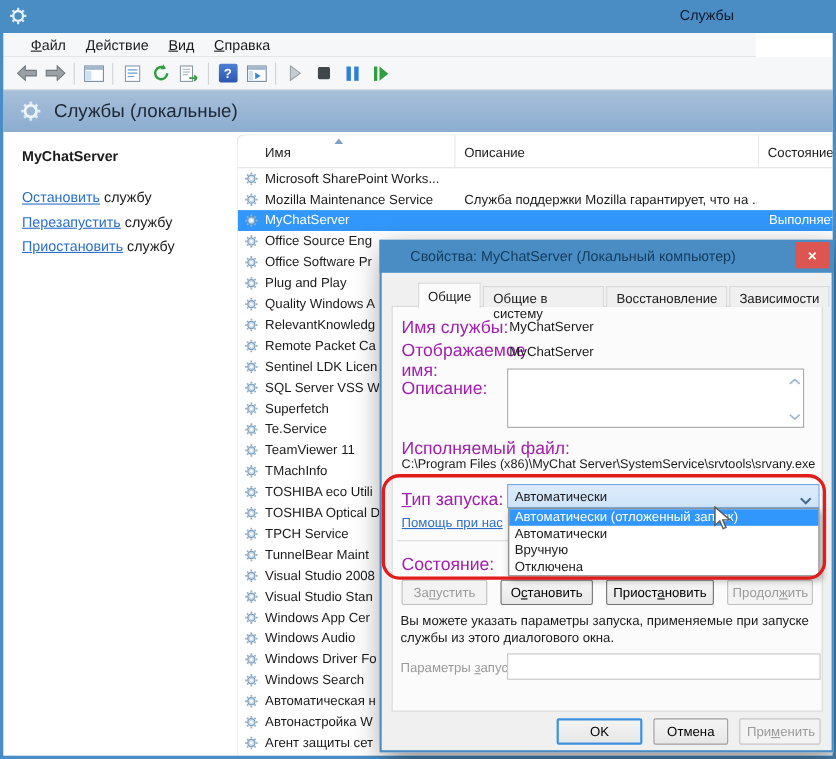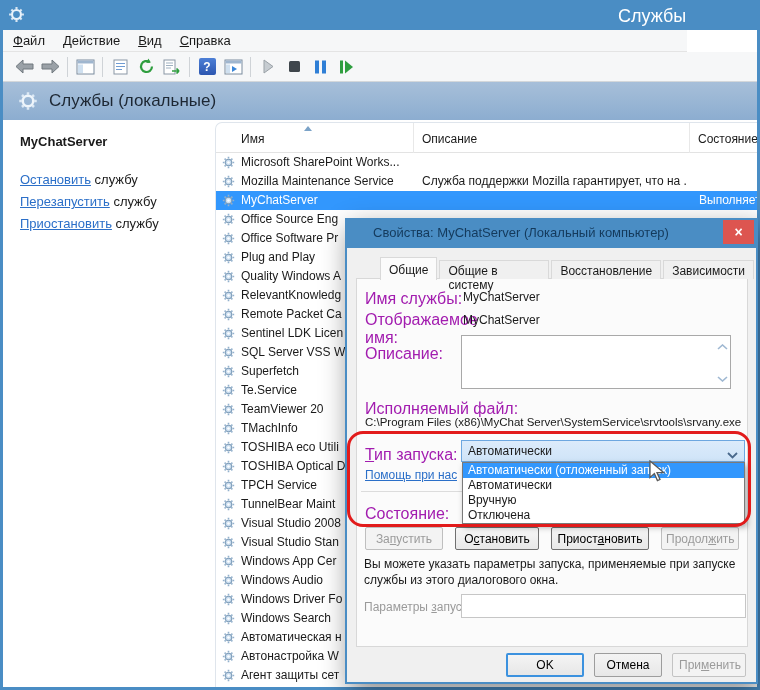--- a/index.html
+++ b/index.html
@@ -8,22 +8,22 @@
     position:relative;width:760px;height:690px;margin:0 auto;
     font-family:"Liberation Sans",sans-serif;font-size:12px;color:#1a1a1a;
     background:#fff;overflow:hidden;
   }
   
   .titlebar{position:absolute;left:0;top:0;width:760px;height:30px;background:#4a8dc4;}
   .frame-left{position:absolute;left:0;top:30px;width:3px;bottom:0;background:#4a8dc4;z-index:3;}
   .frame-right{position:absolute;right:0;top:30px;width:3px;bottom:0;background:#4a8dc4;z-index:3;}
   .frame-bottom{position:absolute;left:0;bottom:0;width:760px;height:3px;background:#4a8dc4;z-index:3;}
   .app-icon{position:absolute;left:8px;top:6px;}
-  .win-title{position:absolute;left:618px;top:6px;font-size:18px;color:#ffffff;}
-  .menubar{position:absolute;left:3px;top:30px;width:684px;height:22px;background:#f6f7f8;border-bottom:1px solid #e4e4e4;display:flex;align-items:center;padding-left:1px;}
+  .win-title{position:absolute;left:618px;top:6px;font-size:13px;color:#0f172a;}
+  .menubar{position:absolute;left:3px;top:30px;width:684px;height:22px;background:#f6f7f8;border-bottom:1px solid #e4e4e4;display:flex;align-items:center;padding-left:16px;}
   .menu-item{padding:2px 9px;color:#1a1a1a;font-size:13px;}
   .toolbar{position:absolute;left:3px;top:52px;width:754px;height:30px;background:#f6f7f8;border-bottom:1px solid #d4d7da;display:flex;align-items:center;padding-left:8px;}
   .tbtn{width:26px;height:24px;display:flex;align-items:center;justify-content:center;}
   .tbsep{width:1px;height:20px;background:#cfd3d7;margin:0 4px;}
   .tb-help{width:17px;height:17px;background:linear-gradient(#4d7fd6,#2c56b0);color:#fff;font-weight:bold;font-size:12px;display:flex;align-items:center;justify-content:center;border-radius:2px;}
   .banner{position:absolute;left:3px;top:82px;width:754px;height:38px;background:linear-gradient(#a7bfd9,#8cadd0);}
   .banner-icon{position:absolute;left:15px;top:9px;}
   .banner-title{position:absolute;left:46px;top:9px;font-size:17px;color:#1d2733;}
   
   .content{position:absolute;left:3px;top:120px;width:754px;bottom:3px;background:#fff;}
@@ -362,21 +362,21 @@
             <span class="cdesc"></span>
             <span class="cstatus"></span>
           </div>
 
           <div class="row">
             <span class="gear"><svg width="13" height="13" viewBox="0 0 16 16">
                 <path d="M8 1v2M8 13v2M1 8h2M13 8h2M3.2 3.2l1.4 1.4M11.4 11.4l1.4 1.4M12.8 3.2l-1.4 1.4M4.6 11.4l-1.4 1.4" stroke="#93b1cd" stroke-width="2"></path>
                 <circle cx="8" cy="8" r="4" fill="#c9dcee" stroke="#7e9db9" stroke-width="1.4"></circle>
                 <circle cx="8" cy="8" r="1.6" fill="#fff"></circle>
               </svg></span>
-            <span class="cname">TeamViewer 20</span>
+            <span class="cname">TeamViewer 11</span>
             <span class="cdesc"></span>
             <span class="cstatus"></span>
           </div>
 
           <div class="row">
             <span class="gear"><svg width="13" height="13" viewBox="0 0 16 16">
                 <path d="M8 1v2M8 13v2M1 8h2M13 8h2M3.2 3.2l1.4 1.4M11.4 11.4l1.4 1.4M12.8 3.2l-1.4 1.4M4.6 11.4l-1.4 1.4" stroke="#93b1cd" stroke-width="2"></path>
                 <circle cx="8" cy="8" r="4" fill="#c9dcee" stroke="#7e9db9" stroke-width="1.4"></circle>
                 <circle cx="8" cy="8" r="1.6" fill="#fff"></circle>
               </svg></span>

